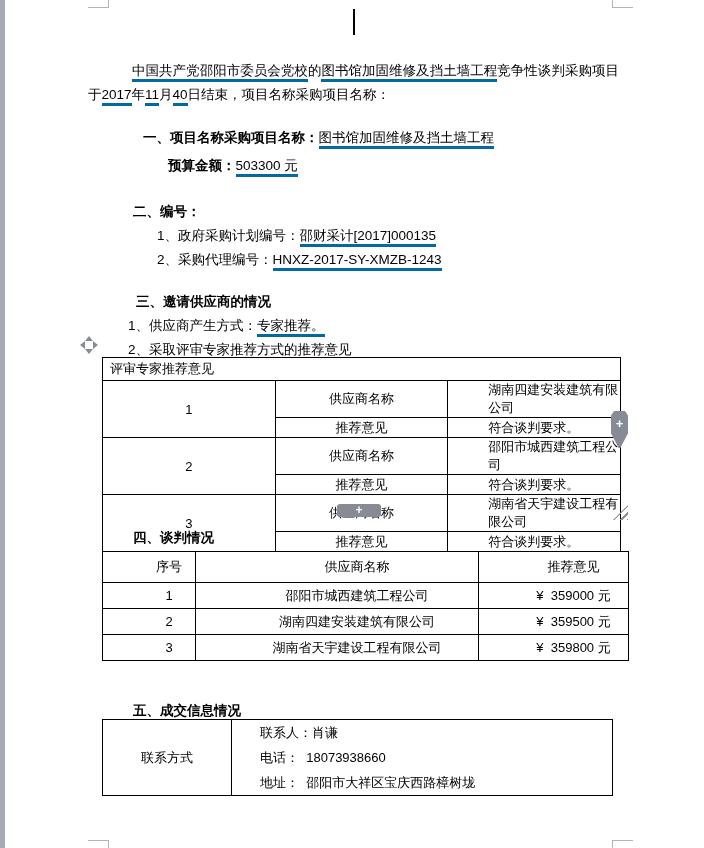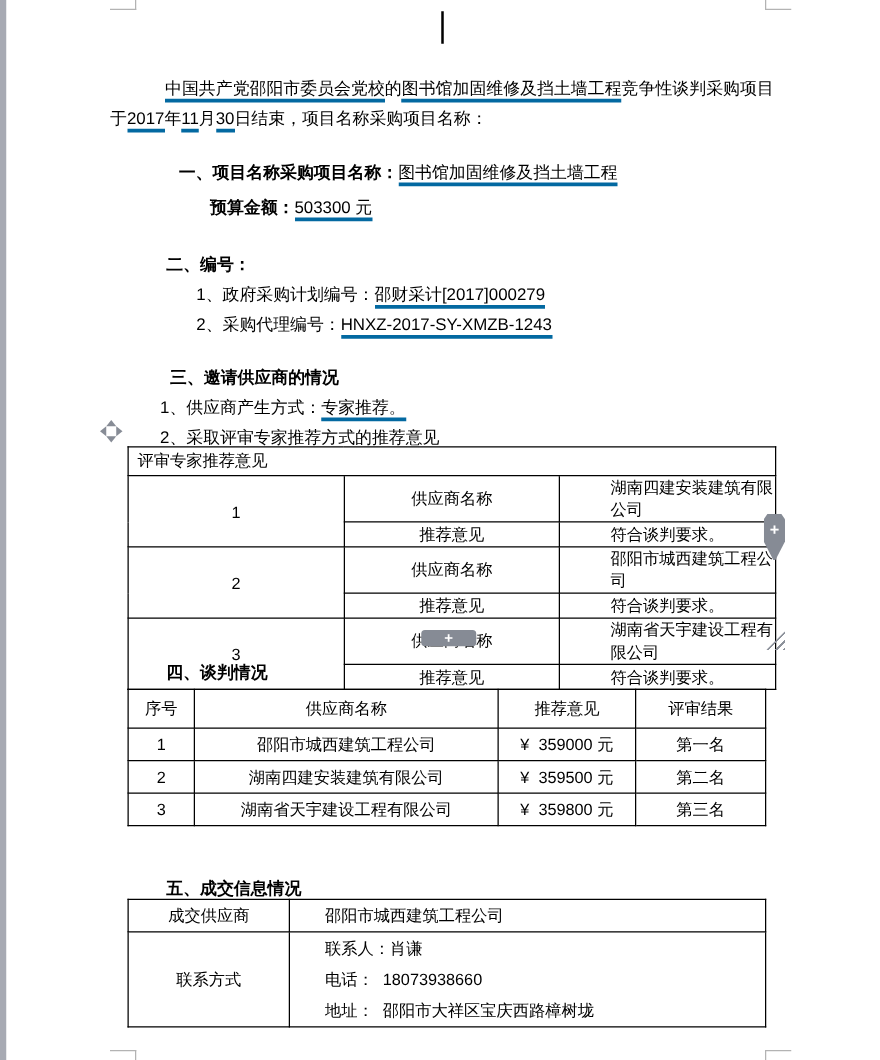--- a/index.html
+++ b/index.html
@@ -42,21 +42,21 @@
   
   table{border-collapse:collapse;table-layout:fixed;}
   td{border:1.5px solid #000;font-size:13px;padding:0;overflow:hidden;margin-top:42px;}
   .t1{left:102px;top:357px;width:519px;}
   .t1 .c-num{width:50px;text-align:center;}
   .t1 .c-lab{width:116px;text-align:center;}
   .t1 .c-val{text-align:left;padding-left:40px;}
   .t1 .hdr{text-align:left;padding-left:7px;height:22px;}
   .t1 tr{height:20px;}
   .t2{left:102px;top:551px;width:511px;}
-  .t2 td{text-align:center;white-space:pre;}
+  .t2 td{text-align:center;white-space:pre;padding-left:40px;}
   .t2 .hrow td{height:30px;}
   .t2 tr{height:26px;}
   .t2 .c0{width:52px;} .t2 .c1{width:242px;} .t2 .c2{width:109px;}
   .t3{left:102px;top:719px;width:511px;}
   .t3 .c-lab{width:128px;text-align:center;}
   .t3 .r1{height:26px;}
   .t3 .r2{height:75px;}
   .t3 .c-val{padding-left:28px;}
   .contact-line{white-space:pre;line-height:25px;font-size:13px;}
   
@@ -80,27 +80,27 @@
 
 <div class="abs left-strip"></div>
 
 <div class="abs mark tl"></div>
 <div class="abs mark tr"></div>
 <div class="abs mark bl"></div>
 <div class="abs mark br"></div>
 
 <div class="abs title"><span class="caret"></span></div>
 
-<div class="abs intro"><span class="u">中国共产党邵阳市委员会党校</span><span>的</span><span class="u">图书馆加固维修及挡土墙工程</span><span>竞争性谈判采购项目于</span><span class="u">2017</span><span>年</span><span class="u">11</span><span>月</span><span class="u">30</span><span>日结束，项目名称采购项目名称：</span></div>
+<div class="abs intro"><span class="u">中国共产党邵阳市委员会党校</span><span>的</span><span class="u">图书馆加固维修及挡土墙工程</span><span>竞争性谈判采购项目于</span><span class="u">2017</span><span>年</span><span class="u">11</span><span>月</span><span class="u">40</span><span>日结束，项目名称采购项目名称：</span></div>
 
 <div class="abs it s1h"><span class="h">一、项目名称采购项目名称：</span><span class="u">图书馆加固维修及挡土墙工程</span></div>
 <div class="abs it s1b"><span class="h">预算金额：</span><span class="u">503300 元</span></div>
 
 <div class="abs h s2h">二、编号：</div>
-<div class="abs it s2i1"><span>1、政府采购计划编号：</span><span class="u">邵财采计[2017]000279</span></div>
+<div class="abs it s2i1"><span>1、政府采购计划编号：</span><span class="u">邵财采计[2017]000135</span></div>
 <div class="abs it s2i2"><span>2、采购代理编号：</span><span class="u">HNXZ-2017-SY-XMZB-1243</span></div>
 
 <div class="abs h s3h">三、邀请供应商的情况</div>
 <div class="abs it s3i1"><span>1、供应商产生方式：</span><span class="u">专家推荐。</span></div>
 <div class="abs it s3i2">2、采取评审专家推荐方式的推荐意见</div>
 
 <div class="abs move-handle">
   <span class="tri up"></span>
   <span class="tri dn"></span>
   <span class="tri lf"></span>
@@ -174,24 +174,20 @@
     <td>¥  359800 元</td>
     <td>第三名</td>
   </tr>
 </tbody>
   </table>
 
 <div class="abs h s5h">五、成交信息情况</div>
 
 <table class="abs t3">
   <tbody>
-      <tr class="r1">
-    <td class="c-lab">成交供应商</td>
-    <td class="c-val">邵阳市城西建筑工程公司</td>
-  </tr>
   <tr class="r2">
     <td class="c-lab">联系方式</td>
     <td class="c-val">
       <div class="contact-line">联系人：肖谦</div>
       <div class="contact-line">电话：  18073938660</div>
       <div class="contact-line">地址：  邵阳市大祥区宝庆西路樟树垅</div>
     </td>
   </tr>
 </tbody>
   </table>

